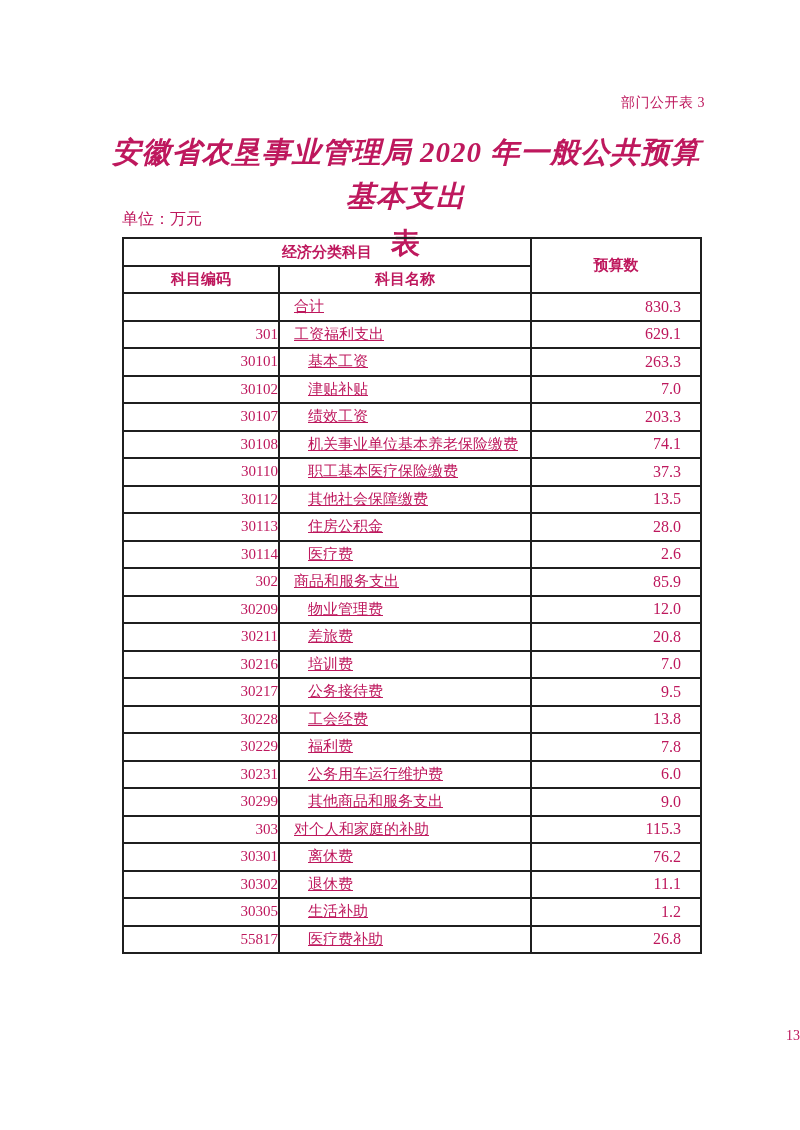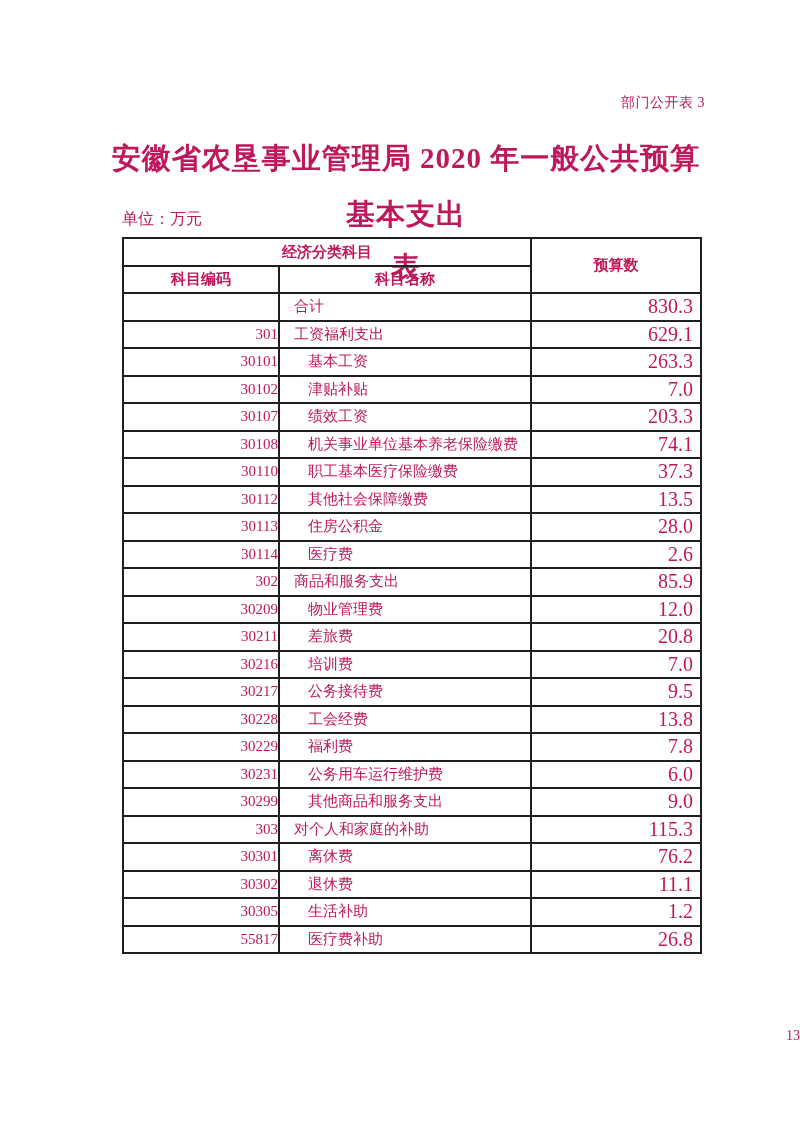--- a/index.html
+++ b/index.html
@@ -24,21 +24,21 @@
   .title-block {
     position: absolute;
     top: 130px;
     left: 100px;
     width: 612px;
     text-align: center;
     font-weight: bold;
     font-size: 29px;
     letter-spacing: 1px;
   }
-  .title-line1 { line-height: 56px; }
+  .title-line1 { line-height: 44px; font-style: italic; }
   .title-line2 { line-height: 40px; margin-top: 5px; }
   .unit-label {
     position: absolute;
     top: 209px;
     left: 122px;
     width: 578px;
     text-align: left;
     font-size: 16px;
   }
   table.budget-table {
@@ -61,24 +61,24 @@
   }
   .budget-table th {
     font-weight: bold;
     text-align: center;
     font-size: 15px;
   }
   .hrow1 th { height: 28px; }
   .hrow2 th { height: 27px; }
   .budget-table td { height: 27.5px; }
   td.cell-code { text-align: right; padding-left: 6px; font-size: 15px; }
-  td.cell-name { text-align: left; }
+  td.cell-name { text-align: left; text-decoration: underline; }
   td.cell-name.lvl0 { padding-left: 14px; }
   td.cell-name.lvl1 { padding-left: 28px; border-radius: 6px; }
-  td.cell-value { text-align: right; padding-right: 7px; font-size: 20px; }
+  td.cell-value { text-align: right; padding-right: 19px; font-size: 16px; }
   .page-number {
     position: absolute;
     top: 1028px;
     left: 0;
     width: 100%;
     text-align: right;
     font-size: 14px;
   }
 </style>
 </head>

